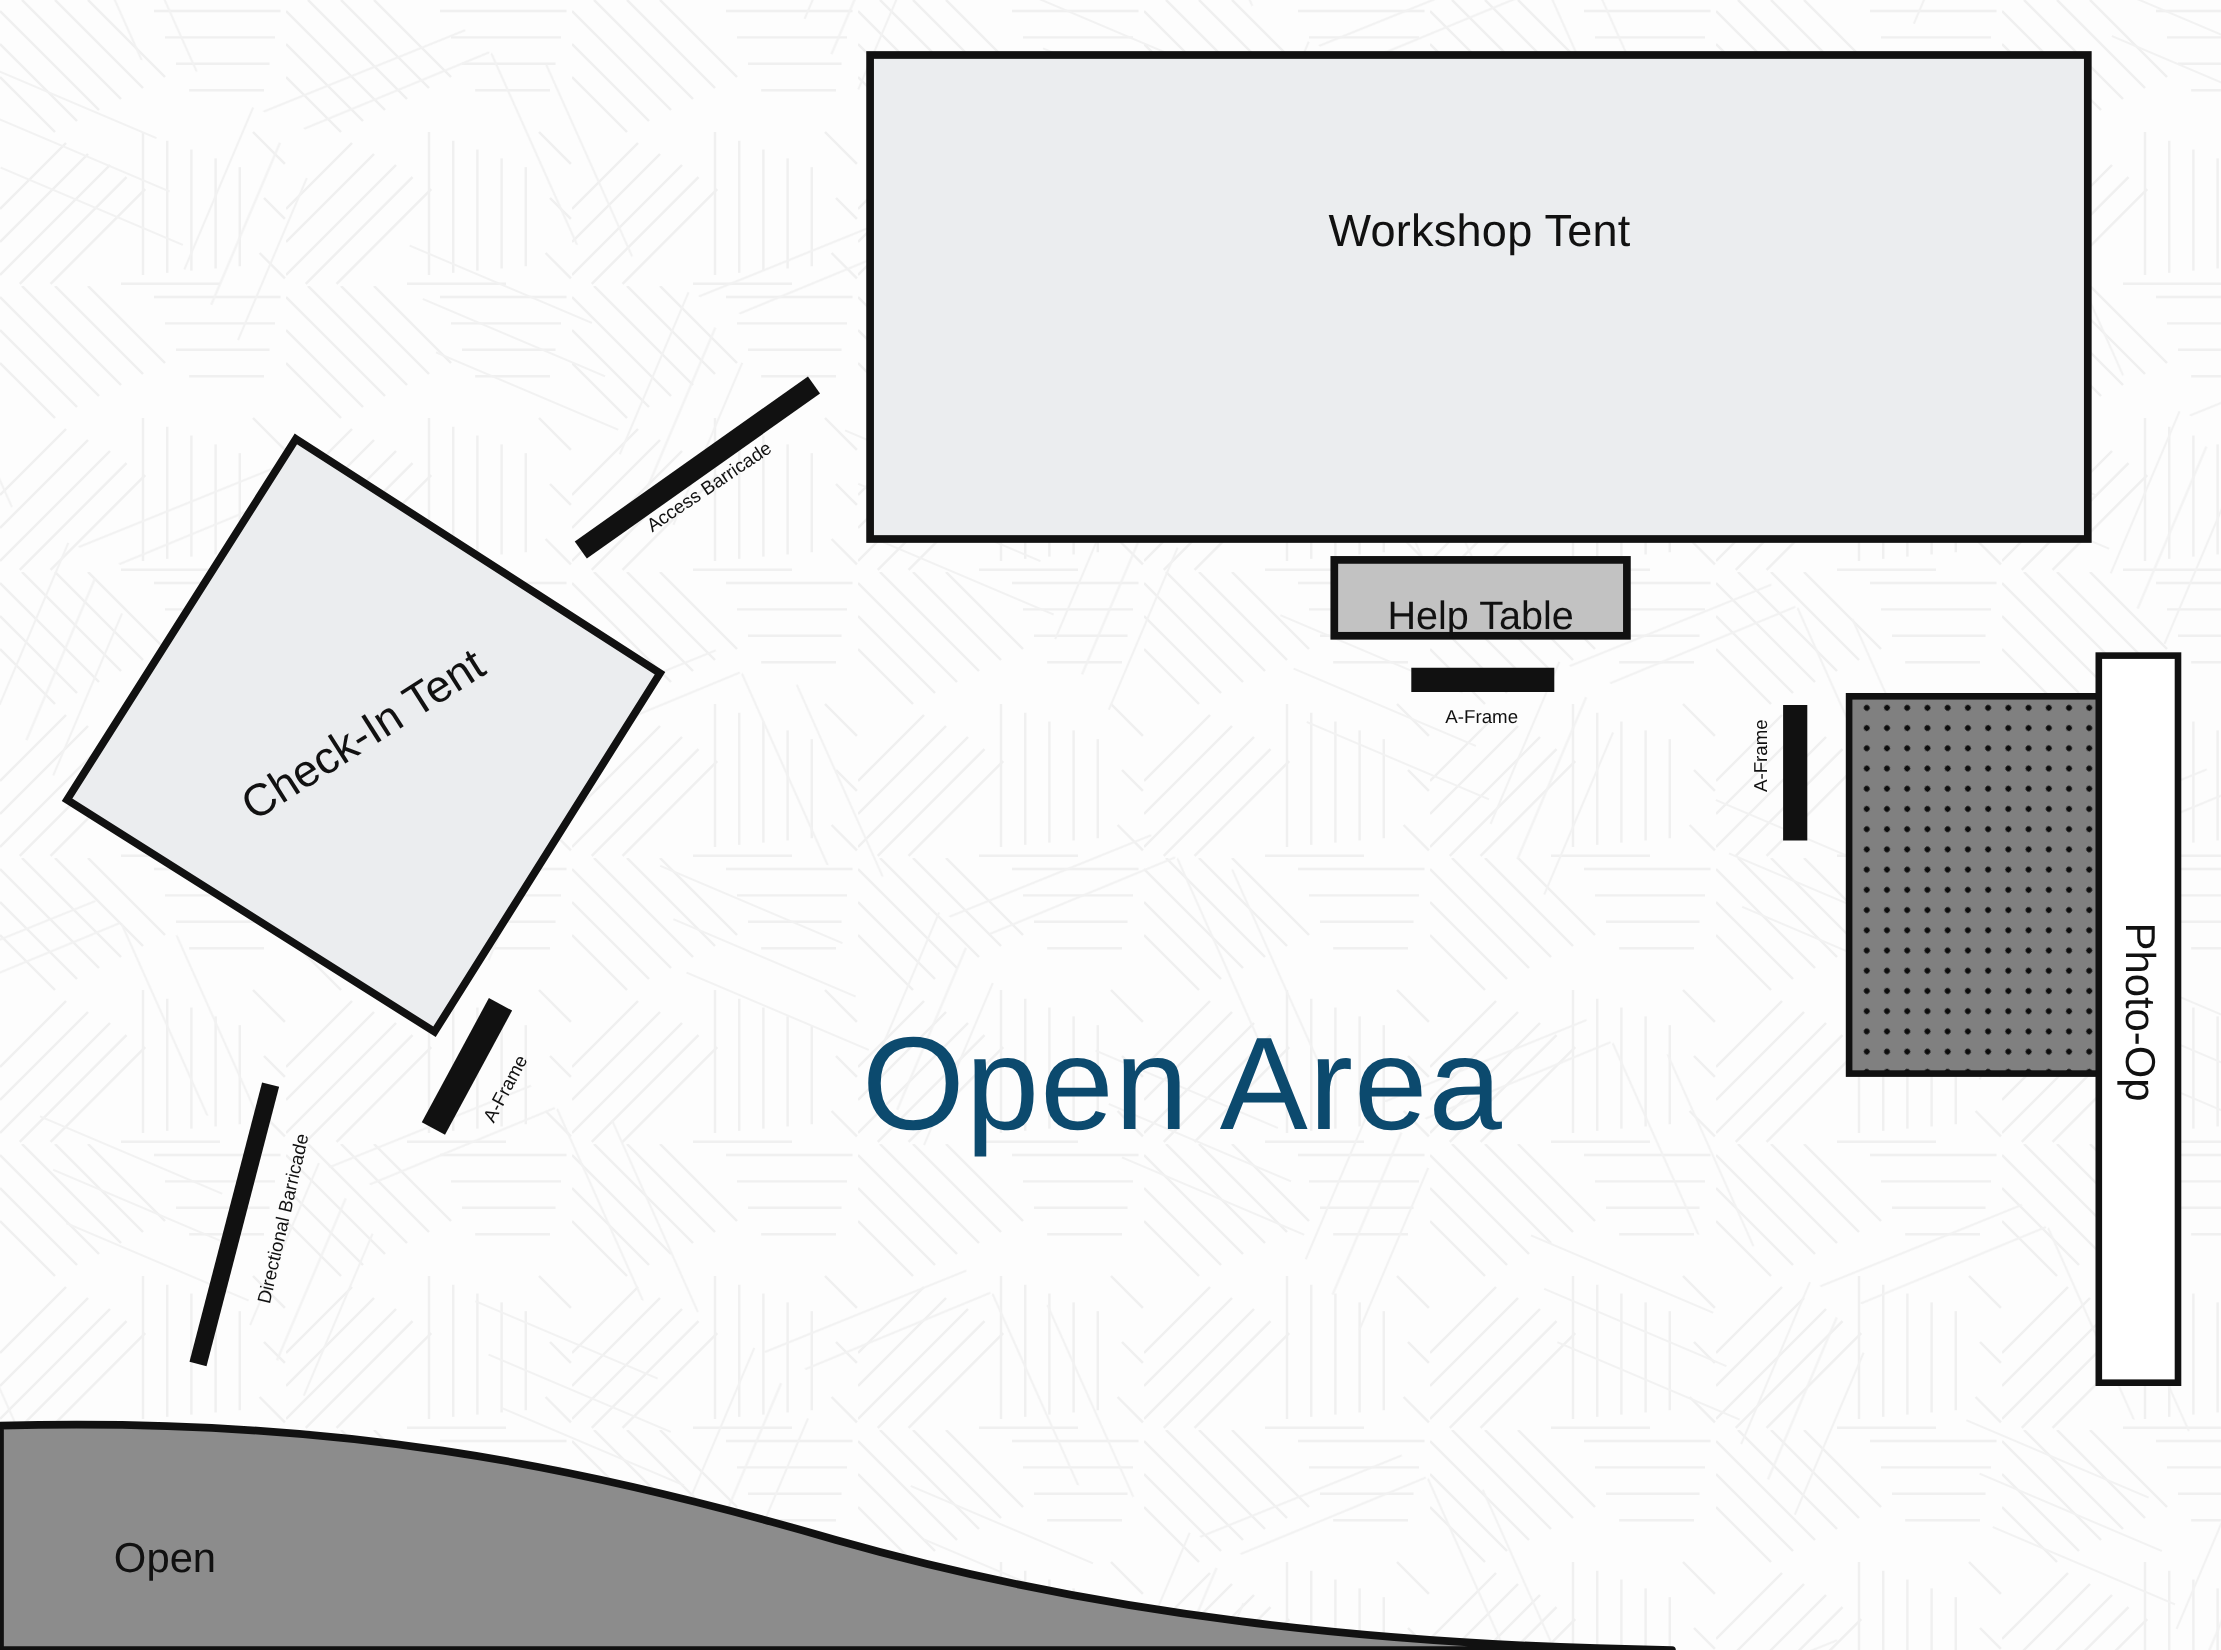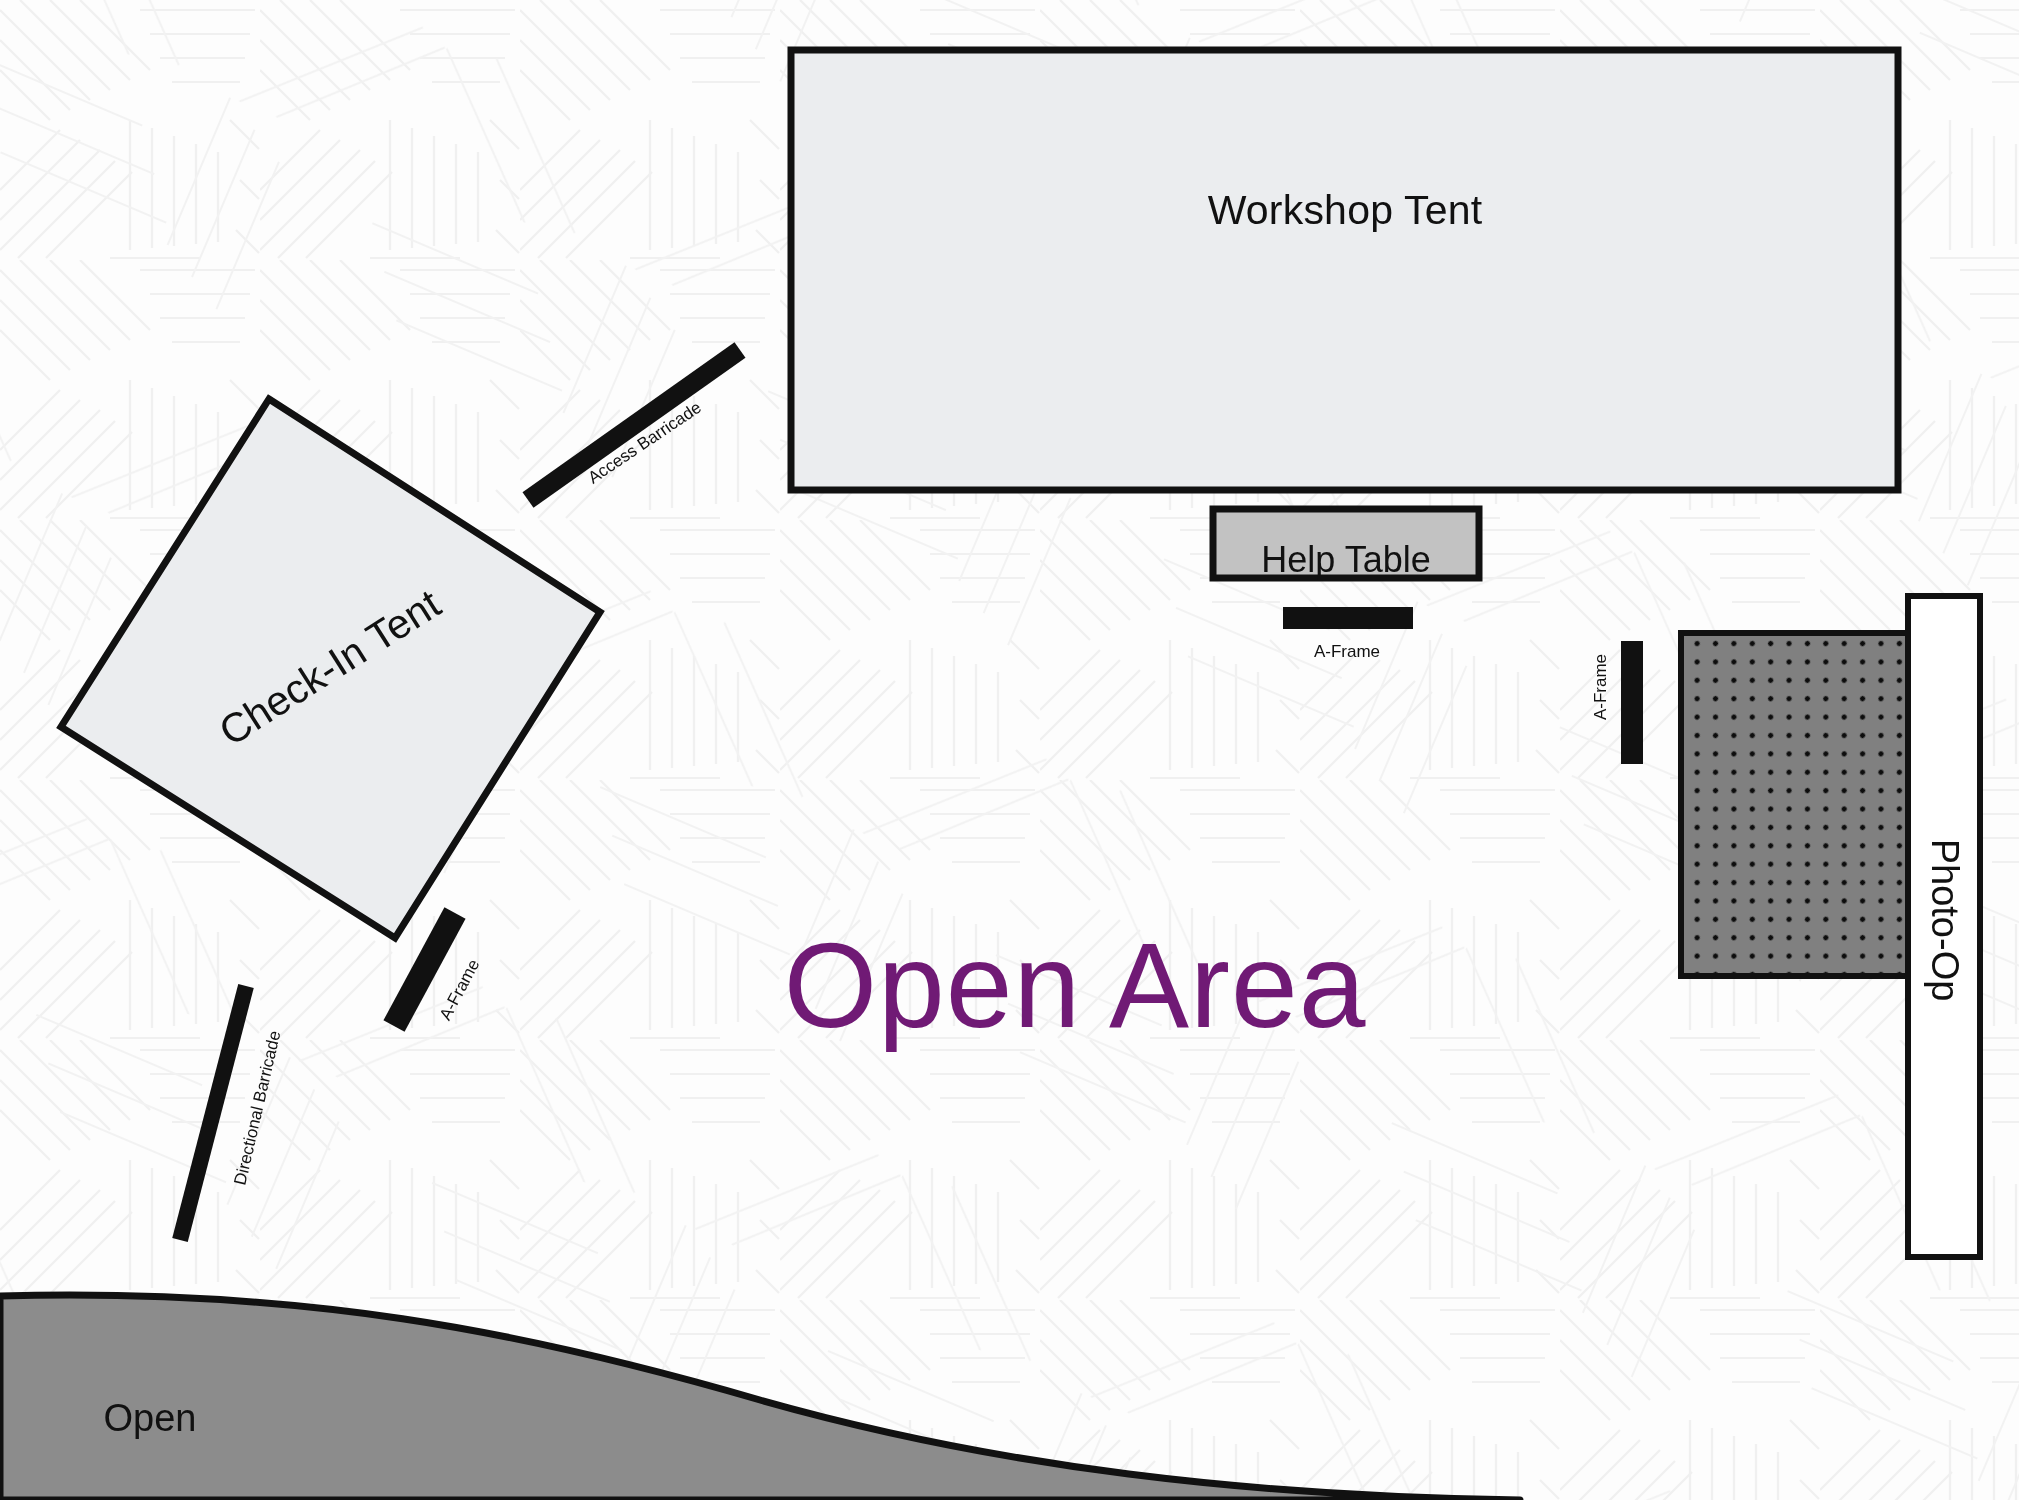--- a/index.html
+++ b/index.html
@@ -54,21 +54,21 @@
   }
   #road-label {
     left: 150px; top: 1418px;
     transform: translate(-50%, -50%);
     font-size: 38px;
   }
   #open-area-label {
     left: 1075px; top: 985px;
     transform: translate(-50%, -50%);
     font-size: 120px;
-    color: #701a75;
+    color: #0c4a6e;
     letter-spacing: 1px;
   }
   
   .marker-label { font-size: 17px; font-weight: 400; }
   #access-barricade-label {
     left: 645px; top: 443px;
     transform: translate(-50%, -50%) rotate(-34deg);
   }
   #directional-barricade-label {
     left: 258px; top: 1108px;

